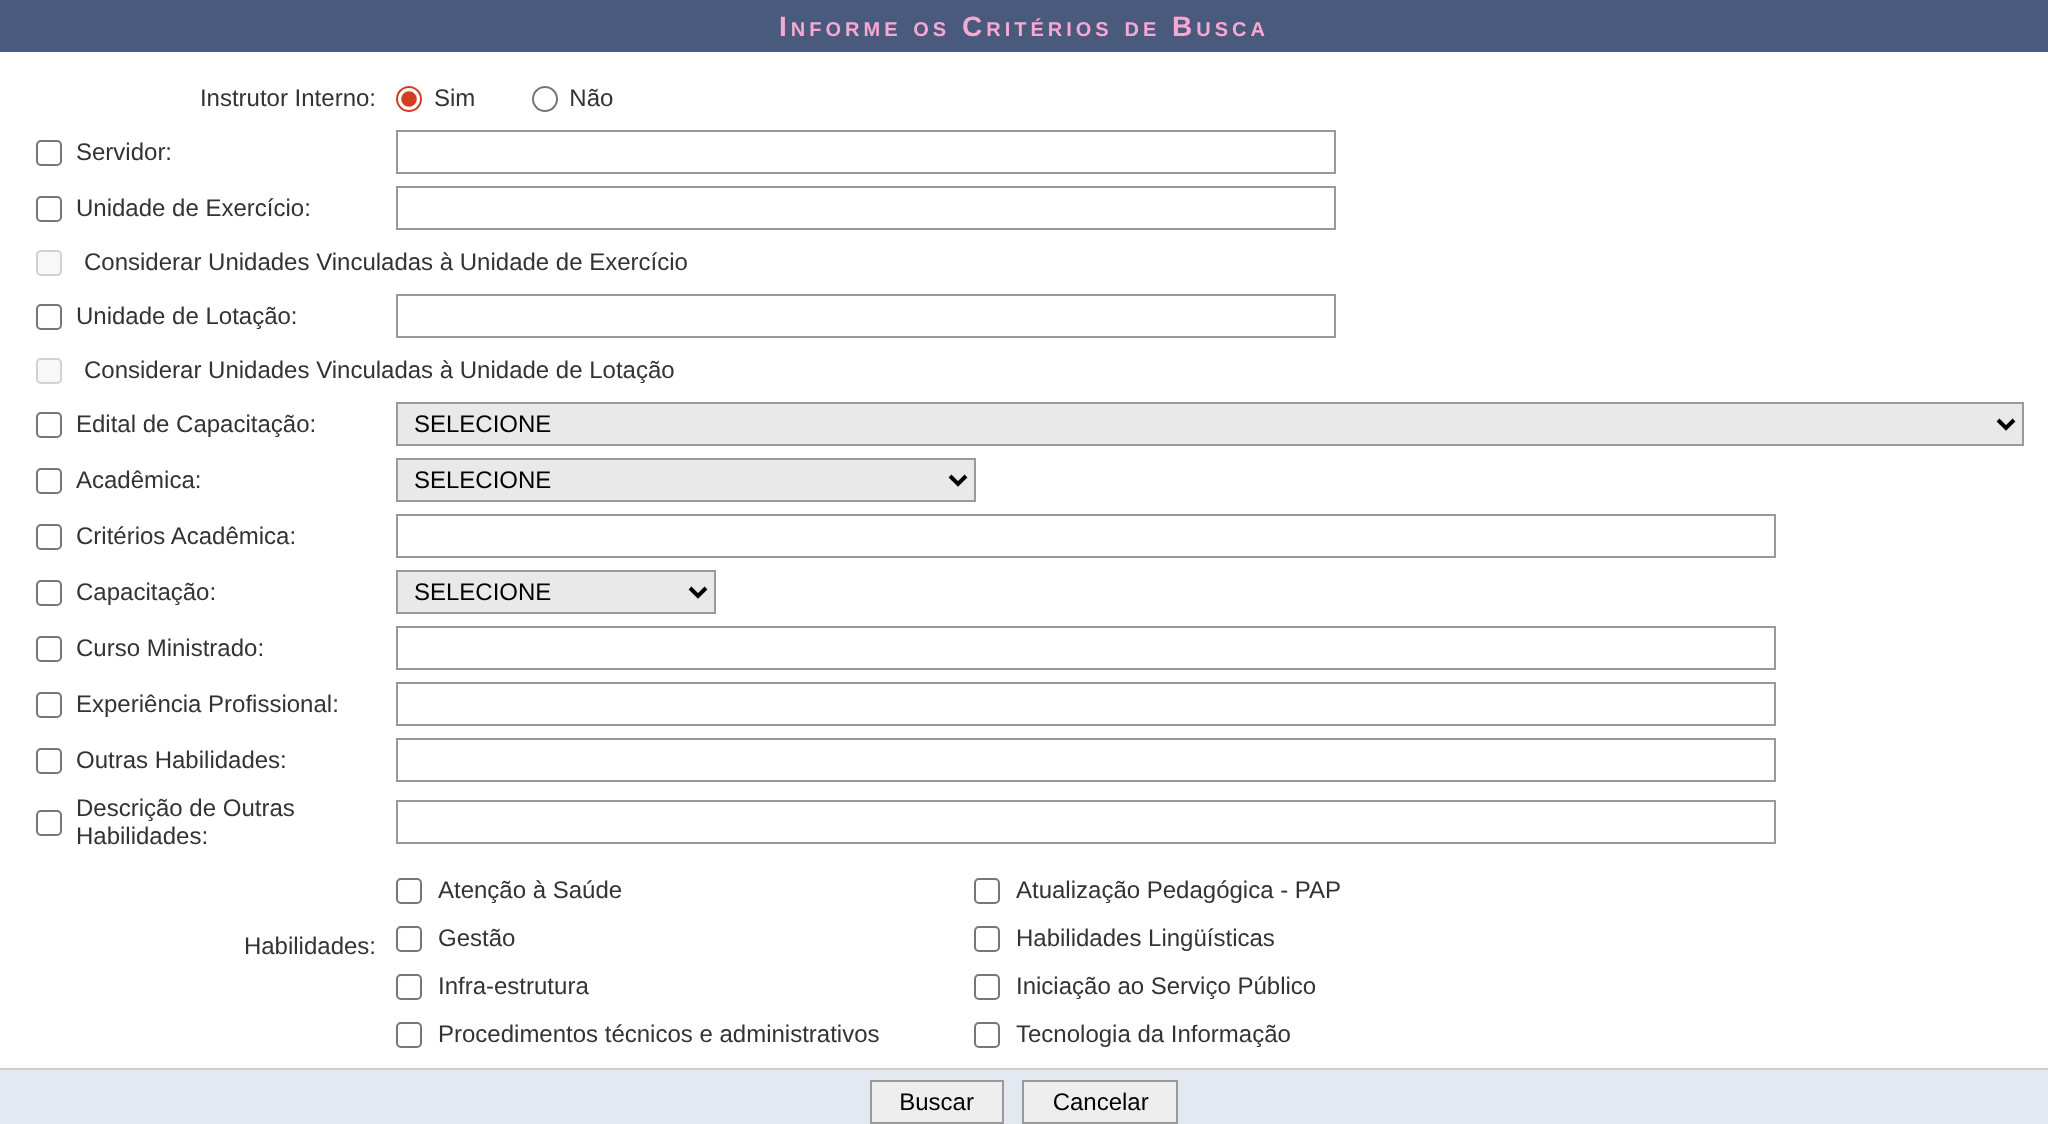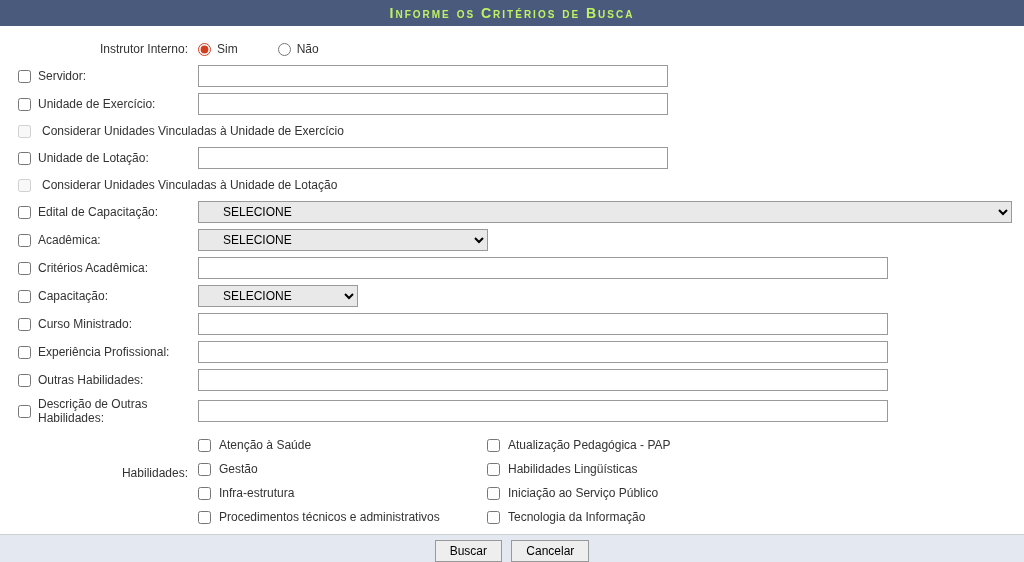--- a/index.html
+++ b/index.html
@@ -4,21 +4,21 @@
   <style>
     * { box-sizing: border-box; margin: 0; padding: 0; }
     body {
       font-family: Verdana, Arial, sans-serif;
       font-size: 12px;
       background: #ffffff;
       color: #333;
     }
     .header-bar {
       background: #4a5a7d;
-      color: #bef264;
+      color: #f9a8d4;
       text-align: center;
       font-weight: bold;
       font-variant: small-caps;
       letter-spacing: 2px;
       padding: 5px 0;
       font-size: 14px;
     }
     .form-container {
       padding: 8px 10px 0 10px;
     }
@@ -36,34 +36,34 @@
     .label-cell {
       width: 160px;
       flex-shrink: 0;
       text-align: left;
       padding-right: 4px;
     }
     .input-cell {
       flex: 1;
       display: flex;
       align-items: center;
-      gap: 22px;
+      gap: 10px;
     }
     input[type="text"] {
       border: 1px solid #999;
       padding: 3px 4px;
       font-size: 12px;
       height: 22px;
     }
     .input-md { width: 470px; }
     .input-lg { width: 690px; }
     select {
       border: 1px solid #999;
       background: #e9e9e9;
-      padding: 2px 20px;
+      padding: 2px 4px;
       font-size: 12px;
       height: 22px;
     }
     .select-xl { width: 814px; }
     .select-md { width: 290px; }
     .select-sm { width: 160px; }
     input[type="checkbox"], input[type="radio"] {
       vertical-align: middle;
     }
     .radio-group label {

